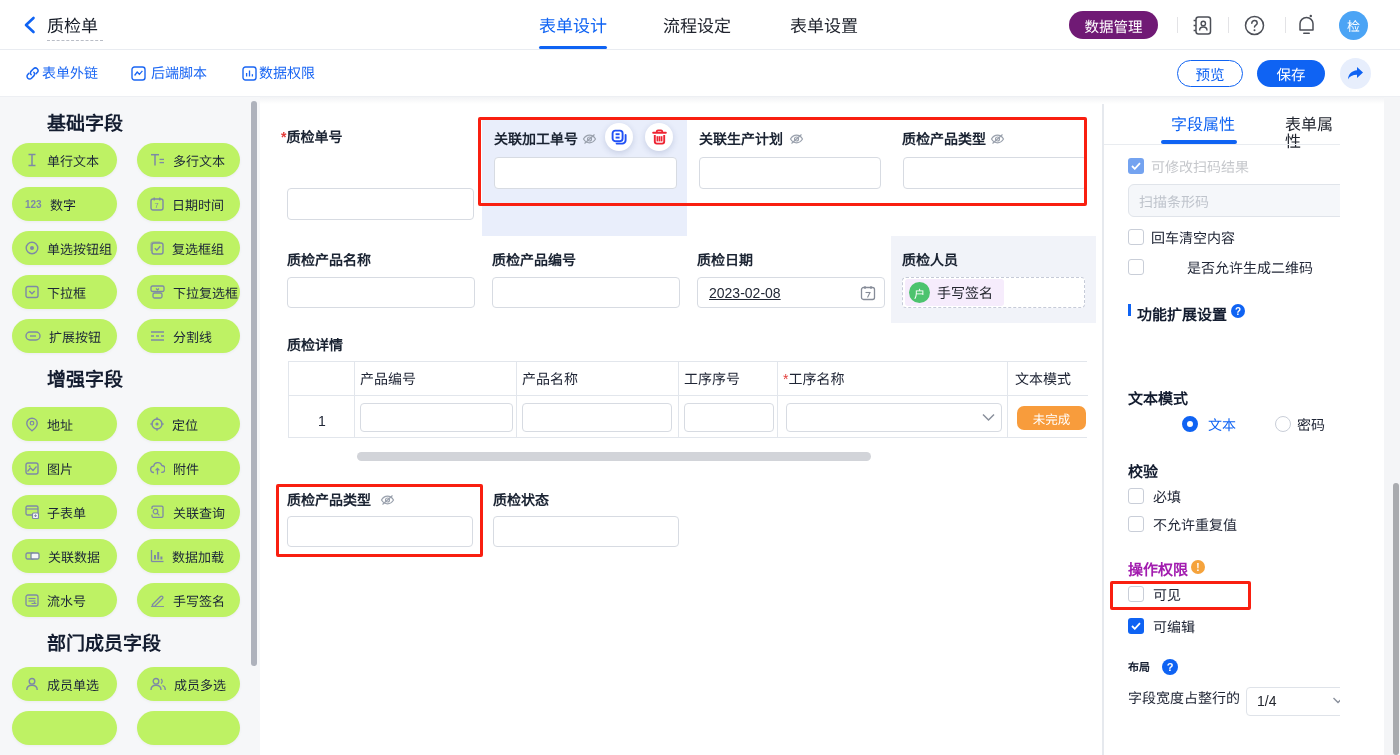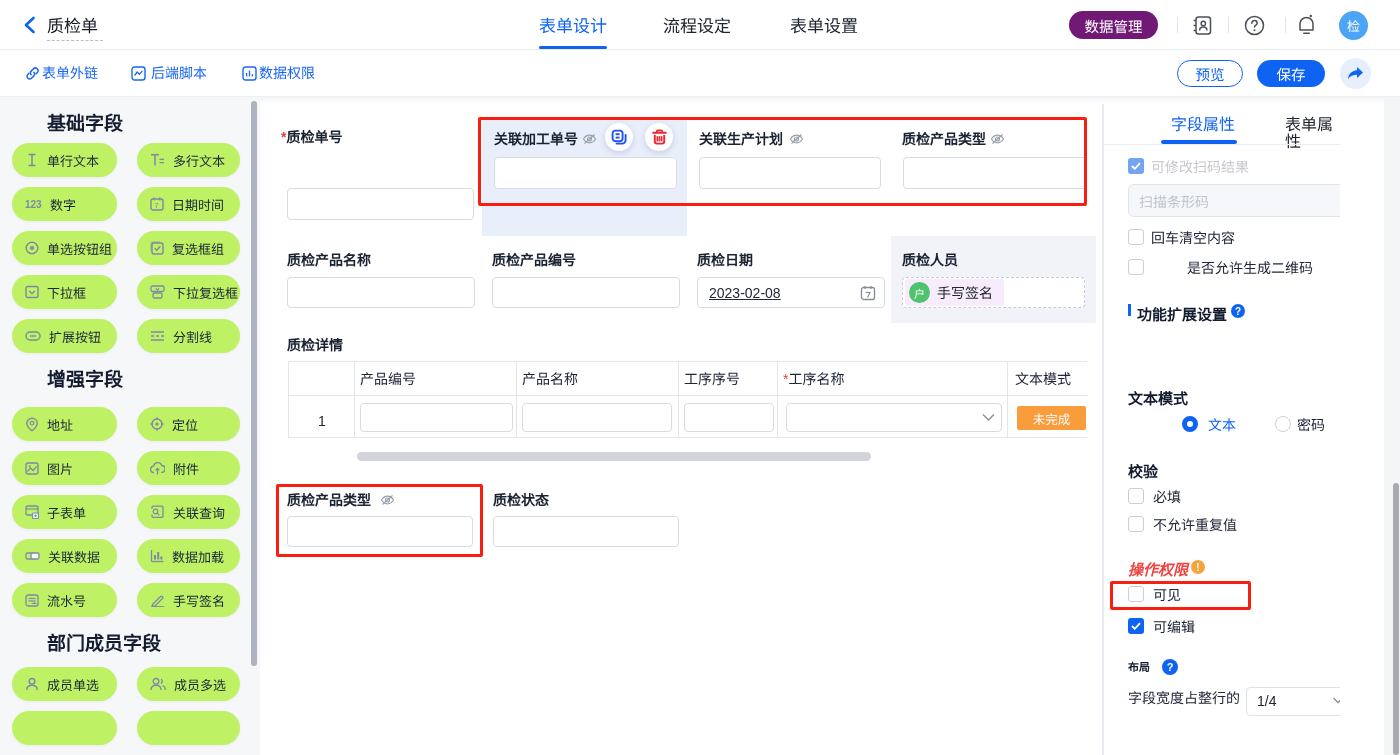--- a/index.html
+++ b/index.html
@@ -318,21 +318,21 @@
     <div class="t14" style="left:494px;top:9px;"><span style="color:#e23c39;">*</span>工序名称</div>
     <div class="t14" style="left:726px;top:9px;">文本模式</div>
     <div class="t14" style="left:29px;top:51px;">1</div>
     <div class="inp" style="left:71px;top:41px;width:153px;height:29px;"></div>
     <div class="inp" style="left:233px;top:41px;width:150px;height:29px;"></div>
     <div class="inp" style="left:395px;top:41px;width:90px;height:29px;"></div>
     <div class="inp" style="left:497px;top:41px;width:216px;height:29px;"></div>
     <svg class="abs" style="left:692px;top:51px;" width="15" height="10" viewBox="0 0 15 10">
         <polyline points="2,1.5 7.5,7 13,1.5" fill="none" stroke="#8a909c" stroke-width="1.5"></polyline>
       </svg>
-    <div class="abs" style="left:728px;top:44px;width:69px;height:24px;border-radius:2px;background:#f89c3c;color:#fff;font-size:12.5px;display:flex;align-items:center;justify-content:center;">未完成</div>
+    <div class="abs" style="left:728px;top:44px;width:69px;height:24px;border-radius:7px;background:#f89c3c;color:#fff;font-size:12.5px;display:flex;align-items:center;justify-content:center;">未完成</div>
   </div>
 
   <div class="abs" style="left:97px;top:355px;width:514px;height:9px;border-radius:4.5px;background:#d2d4d9;"></div>
 
   <div class="lbl" style="left:27px;top:395px;">质检产品类型</div>
   <svg class="eye" style="left:120px;top:397px;" width="15" height="12" viewBox="0 0 15 12">
       <path d="M1.5 6 C3 3.5 5 2.2 7.5 2.2 S12 3.5 13.5 6 C12 8.5 10 9.8 7.5 9.8 S3 8.5 1.5 6 Z" fill="none" stroke="#9aa1ad" stroke-width="1.2"></path>
       <circle cx="7.5" cy="6" r="2" fill="none" stroke="#9aa1ad" stroke-width="1.2"></circle>
       <line x1="2.5" y1="10.5" x2="12.5" y2="1.5" stroke="#9aa1ad" stroke-width="1.2"></line>
     </svg>
@@ -379,21 +379,21 @@
   <div class="t14" style="left:104px;top:320px;color:#0f63f3;">文本</div>
   <div class="abs" style="left:171px;top:319px;width:16px;height:16px;border-radius:50%;border:1px solid #c9ced8;background:#fff;"></div>
   <div class="t14" style="left:193px;top:320px;">密码</div>
 
   <div class="abs" style="left:24px;top:363px;font-size:15px;font-weight:700;color:#141d30;">校验</div>
   <div class="cb" style="left:24px;top:391px;"></div>
   <div class="t14" style="left:49px;top:392px;">必填</div>
   <div class="cb" style="left:24px;top:419px;"></div>
   <div class="t14" style="left:49px;top:420px;">不允许重复值</div>
 
-  <div class="abs" style="left:24px;top:461px;font-size:15px;font-weight:700;color:#ef4444;font-style:italic;">操作权限</div>
+  <div class="abs" style="left:24px;top:461px;font-size:15px;font-weight:700;color:#a21caf;">操作权限</div>
   <div class="abs" style="left:87px;top:463px;width:14px;height:14px;border-radius:50%;background:#f5a33c;color:#fff;font-size:10px;font-weight:700;display:flex;align-items:center;justify-content:center;">!</div>
 
   <div class="abs" style="left:6px;top:484px;width:141px;height:29px;border:3px solid #f91f10;border-radius:2px;"></div>
   <div class="cb" style="left:24px;top:489px;"></div>
   <div class="t14" style="left:49px;top:490px;">可见</div>
 
   <div class="cbk" style="left:24px;top:521px;background:#0f63f3;">
       <svg width="10" height="8" viewBox="0 0 10 8">
         <polyline points="1,4 3.8,6.8 9,1.2" fill="none" stroke="#fff" stroke-width="1.8"></polyline>
       </svg>

